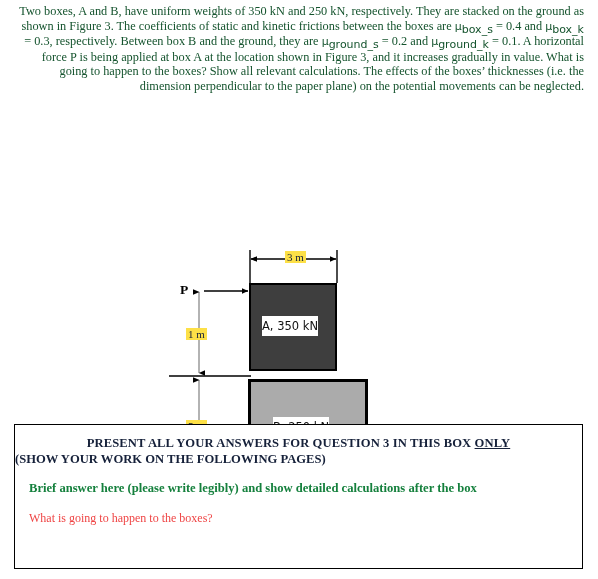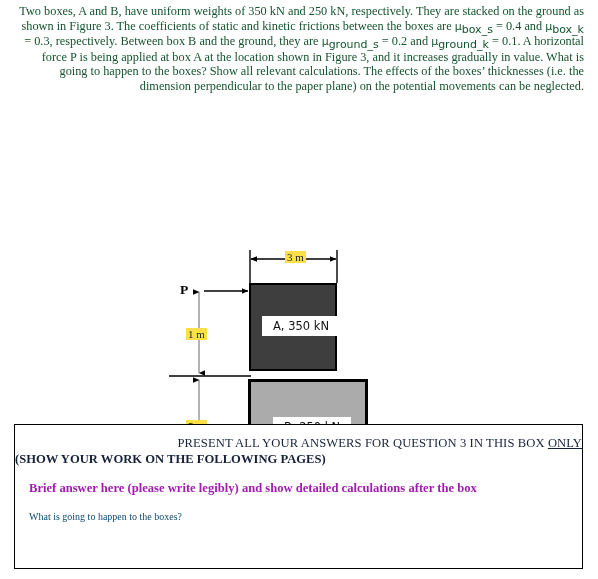--- a/index.html
+++ b/index.html
@@ -66,21 +66,21 @@
     box-sizing: border-box;
   }
   .box-label {
     position: absolute;
     background: #ffffff;
     font-family: "DejaVu Sans", sans-serif;
     font-size: 11.5px;
     color: #111111;
     text-align: center;
     white-space: nowrap;
-    padding: 3px 11px;
+    padding: 3px 0;
     line-height: 14px;
   }
   #label-a {
     left: 262px;
     top: 196px;
   }
   #label-b {
     left: 273px;
     top: 297px;
   }
@@ -152,44 +152,44 @@
     left: 14px;
     top: 424px;
     width: 569px;
     height: 145px;
     border: 1.6px solid #000000;
     box-sizing: border-box;
     background: #ffffff;
   }
   #answer-heading-1 {
     margin: 11px 0 0 0;
-    text-align: right;
-    font-size: 12.6px;
-    font-weight: normal;
+    text-align: center;
+    font-size: 12.6px;
+    font-weight: bold;
     color: #16213a;
     letter-spacing: 0.1px;
   }
   #answer-heading-1 .only { text-decoration: underline; }
   #answer-heading-2 {
     margin: 1px 0 0 0;
     text-align: left;
     font-size: 12.6px;
     font-weight: bold;
     color: #16213a;
   }
   #answer-instruction {
     margin: 14px 0 0 14px;
     font-size: 12.6px;
     font-weight: bold;
-    color: #a21caf;
+    color: #15803d;
   }
   #answer-question {
     margin: 15px 0 0 14px;
-    font-size: 10px;
-    color: #0c4a6e;
+    font-size: 12px;
+    color: #ef4444;
   }
 </style>
 </head>
 <body>
 
 <div id="problem-statement">
   <span>Two boxes, A and B, have uniform weights of 350 kN and 250 kN, respectively. They are stacked on the ground as shown in Figure 3. The coefficients of static and kinetic frictions between the boxes are </span><span class="mu">µ</span><sub class="mu">box_s</sub><span> = 0.4 and </span><span class="mu">µ</span><sub class="mu">box_k</sub><span> = 0.3, respectively. Between box B and the ground, they are </span><span class="mu">µ</span><sub class="mu">ground_s</sub><span> = 0.2 and </span><span class="mu">µ</span><sub class="mu">ground_k</sub><span> = 0.1. A horizontal force P is being applied at box A at the location shown in Figure 3, and it increases gradually in value. What is going to happen to the boxes? Show all relevant calculations. The effects of the boxes’ thicknesses (i.e. the dimension perpendicular to the paper plane) on the potential movements can be neglected.</span>
 </div>
 
 <div id="figure-area">

